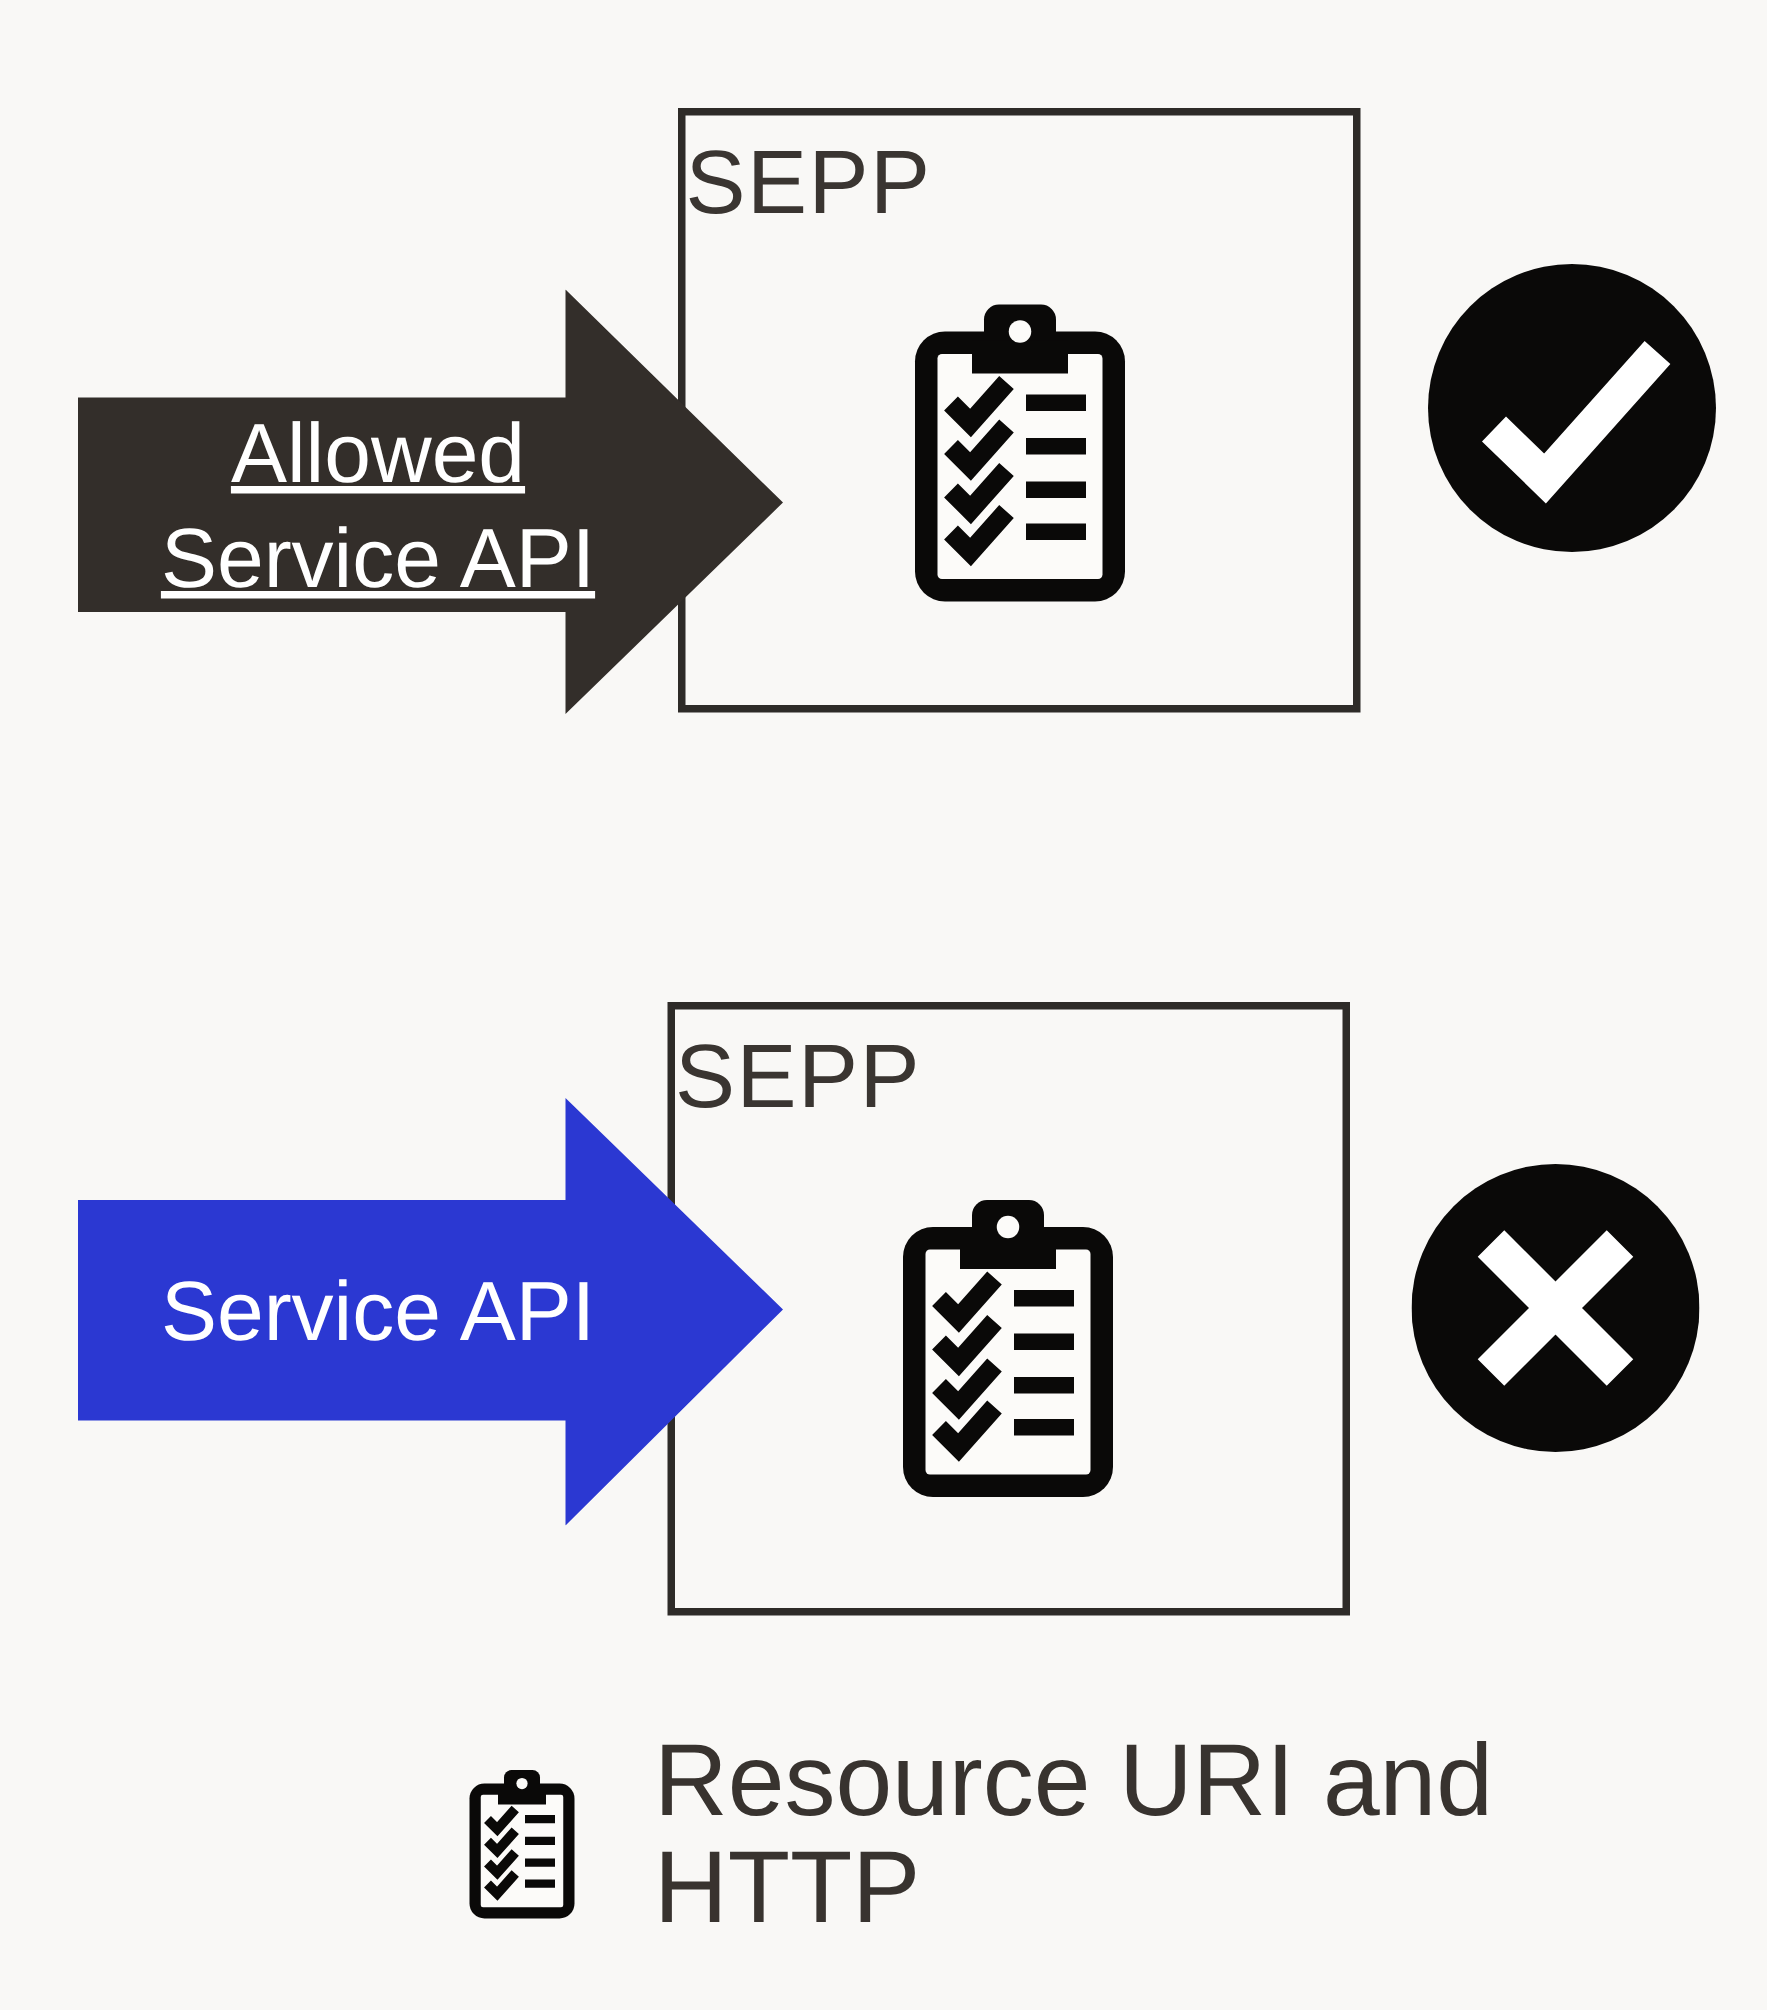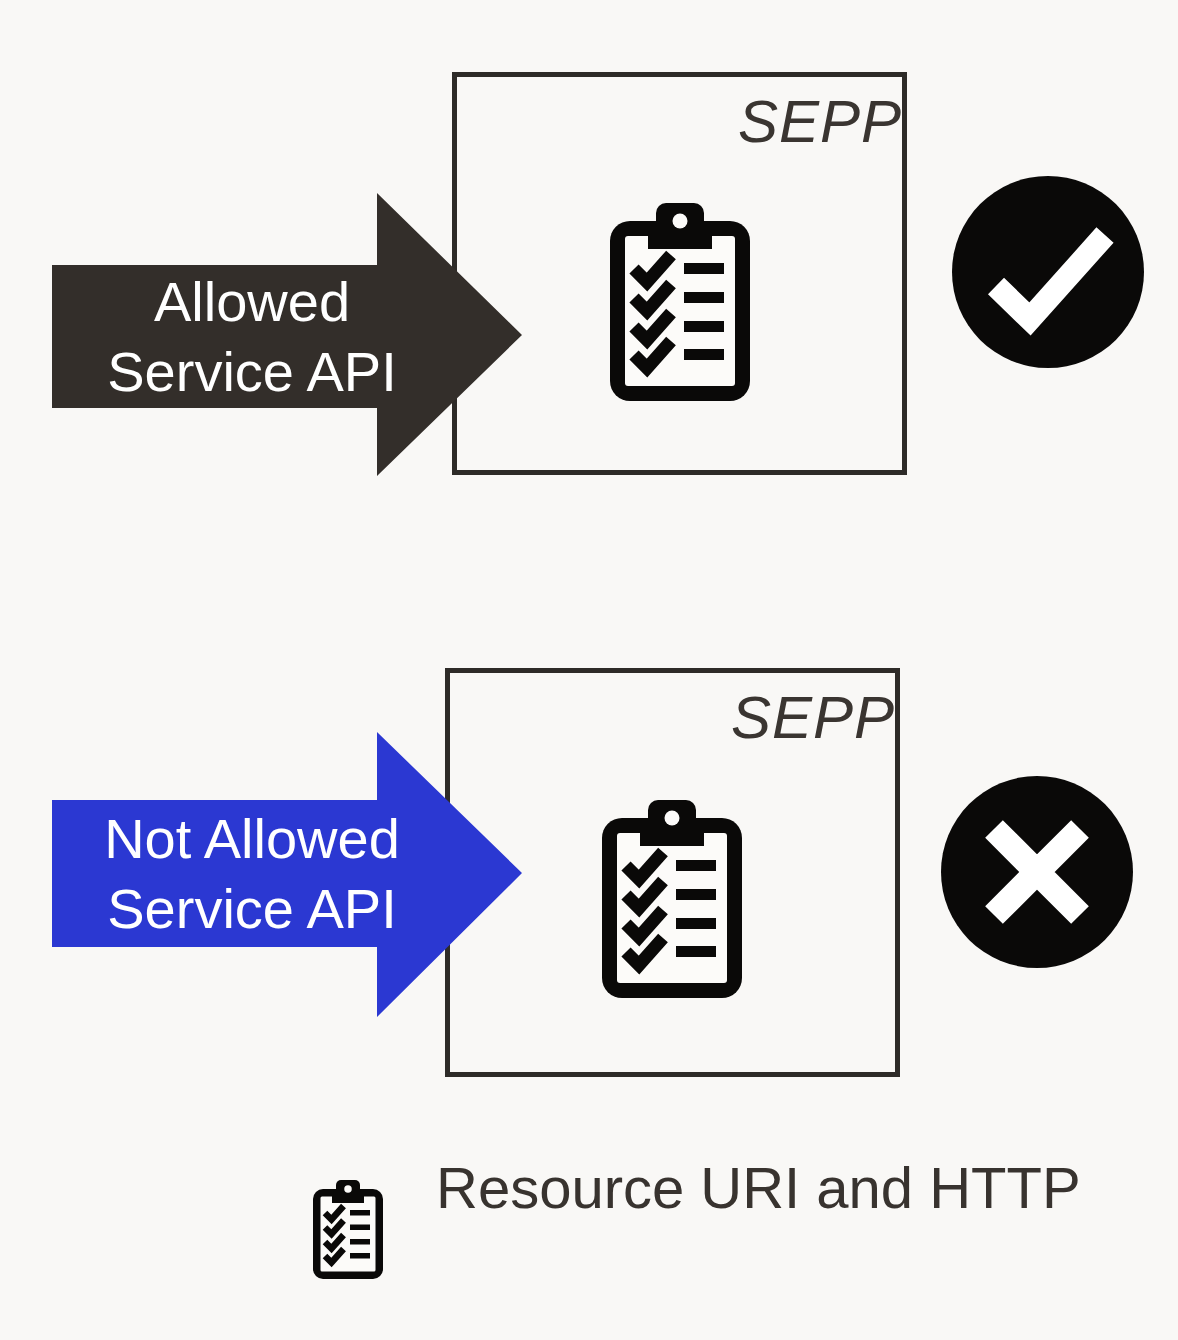--- a/index.html
+++ b/index.html
@@ -30,26 +30,25 @@
   .sepp-box {
     position: absolute;
     border: 5px solid var(--box-border);
     background: transparent;
     z-index: 1;
   }
   .sepp-box.box-top    { left: 452px; top: 72px;  width: 455px; height: 403px; }
   .sepp-box.box-bottom { left: 445px; top: 668px; width: 455px; height: 409px; }
   .sepp-title {
     margin-top: 12px;
-    text-align: right;
+    text-align: left;
     font-size: 60px;
     line-height: 1.1;
     color: var(--title-text);
     letter-spacing: 1px;
-    font-style: italic;
   }
 
   
   .clipboard { position: absolute; z-index: 1; }
   .clipboard.clip-top    { left: 600px; top: 199px; width: 160px; height: 212px; }
   .clipboard.clip-bottom { left: 592px; top: 796px; width: 160px; height: 212px; }
 
   
   .arrow { position: absolute; z-index: 2; }
   .arrow.arrow-allowed  { left: 52px; top: 193px; width: 470px; height: 283px; }
@@ -63,42 +62,42 @@
     display: flex;
     flex-direction: column;
     justify-content: center;
     align-items: center;
     text-align: center;
     color: var(--arrow-text);
     font-size: 56px;
     line-height: 70px;
     white-space: nowrap;
   }
-  .arrow-label.label-allowed { left: 52px; top: 265px; width: 400px; height: 143px; }
+  .arrow-label.label-allowed { left: 52px; top: 265px; width: 400px; height: 143px; text-decoration: underline; }
   .arrow-label.label-blocked { left: 52px; top: 800px; width: 400px; height: 147px; }
 
   
   .result-icon { position: absolute; z-index: 1; }
   .result-icon.result-check { left: 952px; top: 176px; width: 192px; height: 192px; }
   .result-icon.result-cross { left: 941px; top: 776px; width: 192px; height: 192px; }
   .result-icon circle { fill: var(--icon-black); }
   .result-icon .mark { stroke: #ffffff; fill: none; }
 
   
   .legend-icon {
     position: absolute;
     left: 308px; top: 1178px;
     width: 80px; height: 106px;
     z-index: 1;
   }
   .legend-text {
     position: absolute;
     left: 436px; top: 1152px;
     width: 700px;
-    font-size: 58px;
+    font-size: 68px;
     line-height: 71px;
     color: var(--legend-text);
     z-index: 1;
   }
 
   .defs-holder { position: absolute; width: 0; height: 0; overflow: hidden; }
 </style>
 </head>
 <body>
 
@@ -149,21 +148,20 @@
   <div class="sepp-box box-bottom">
     <div class="sepp-title">SEPP</div>
   </div>
   <svg class="clipboard clip-bottom" viewBox="0 0 160 212">
     <use href="#clipboard-glyph"></use>
   </svg>
   <svg class="arrow arrow-blocked" viewBox="0 0 470 285">
     <polygon points="0,68 325,68 325,0 470,141 325,285 325,215 0,215"></polygon>
   </svg>
   <div class="arrow-label label-blocked">
-    <span>Not Allowed</span>
     <span>Service API</span>
   </div>
   <svg class="result-icon result-cross" viewBox="0 0 192 192">
     <circle cx="96" cy="96" r="96"></circle>
     <path class="mark" d="M53 53 L139 139 M139 53 L53 139" stroke-width="25"></path>
   </svg>
 
   <svg class="legend-icon" viewBox="0 0 160 212">
     <use href="#clipboard-glyph"></use>
   </svg>

